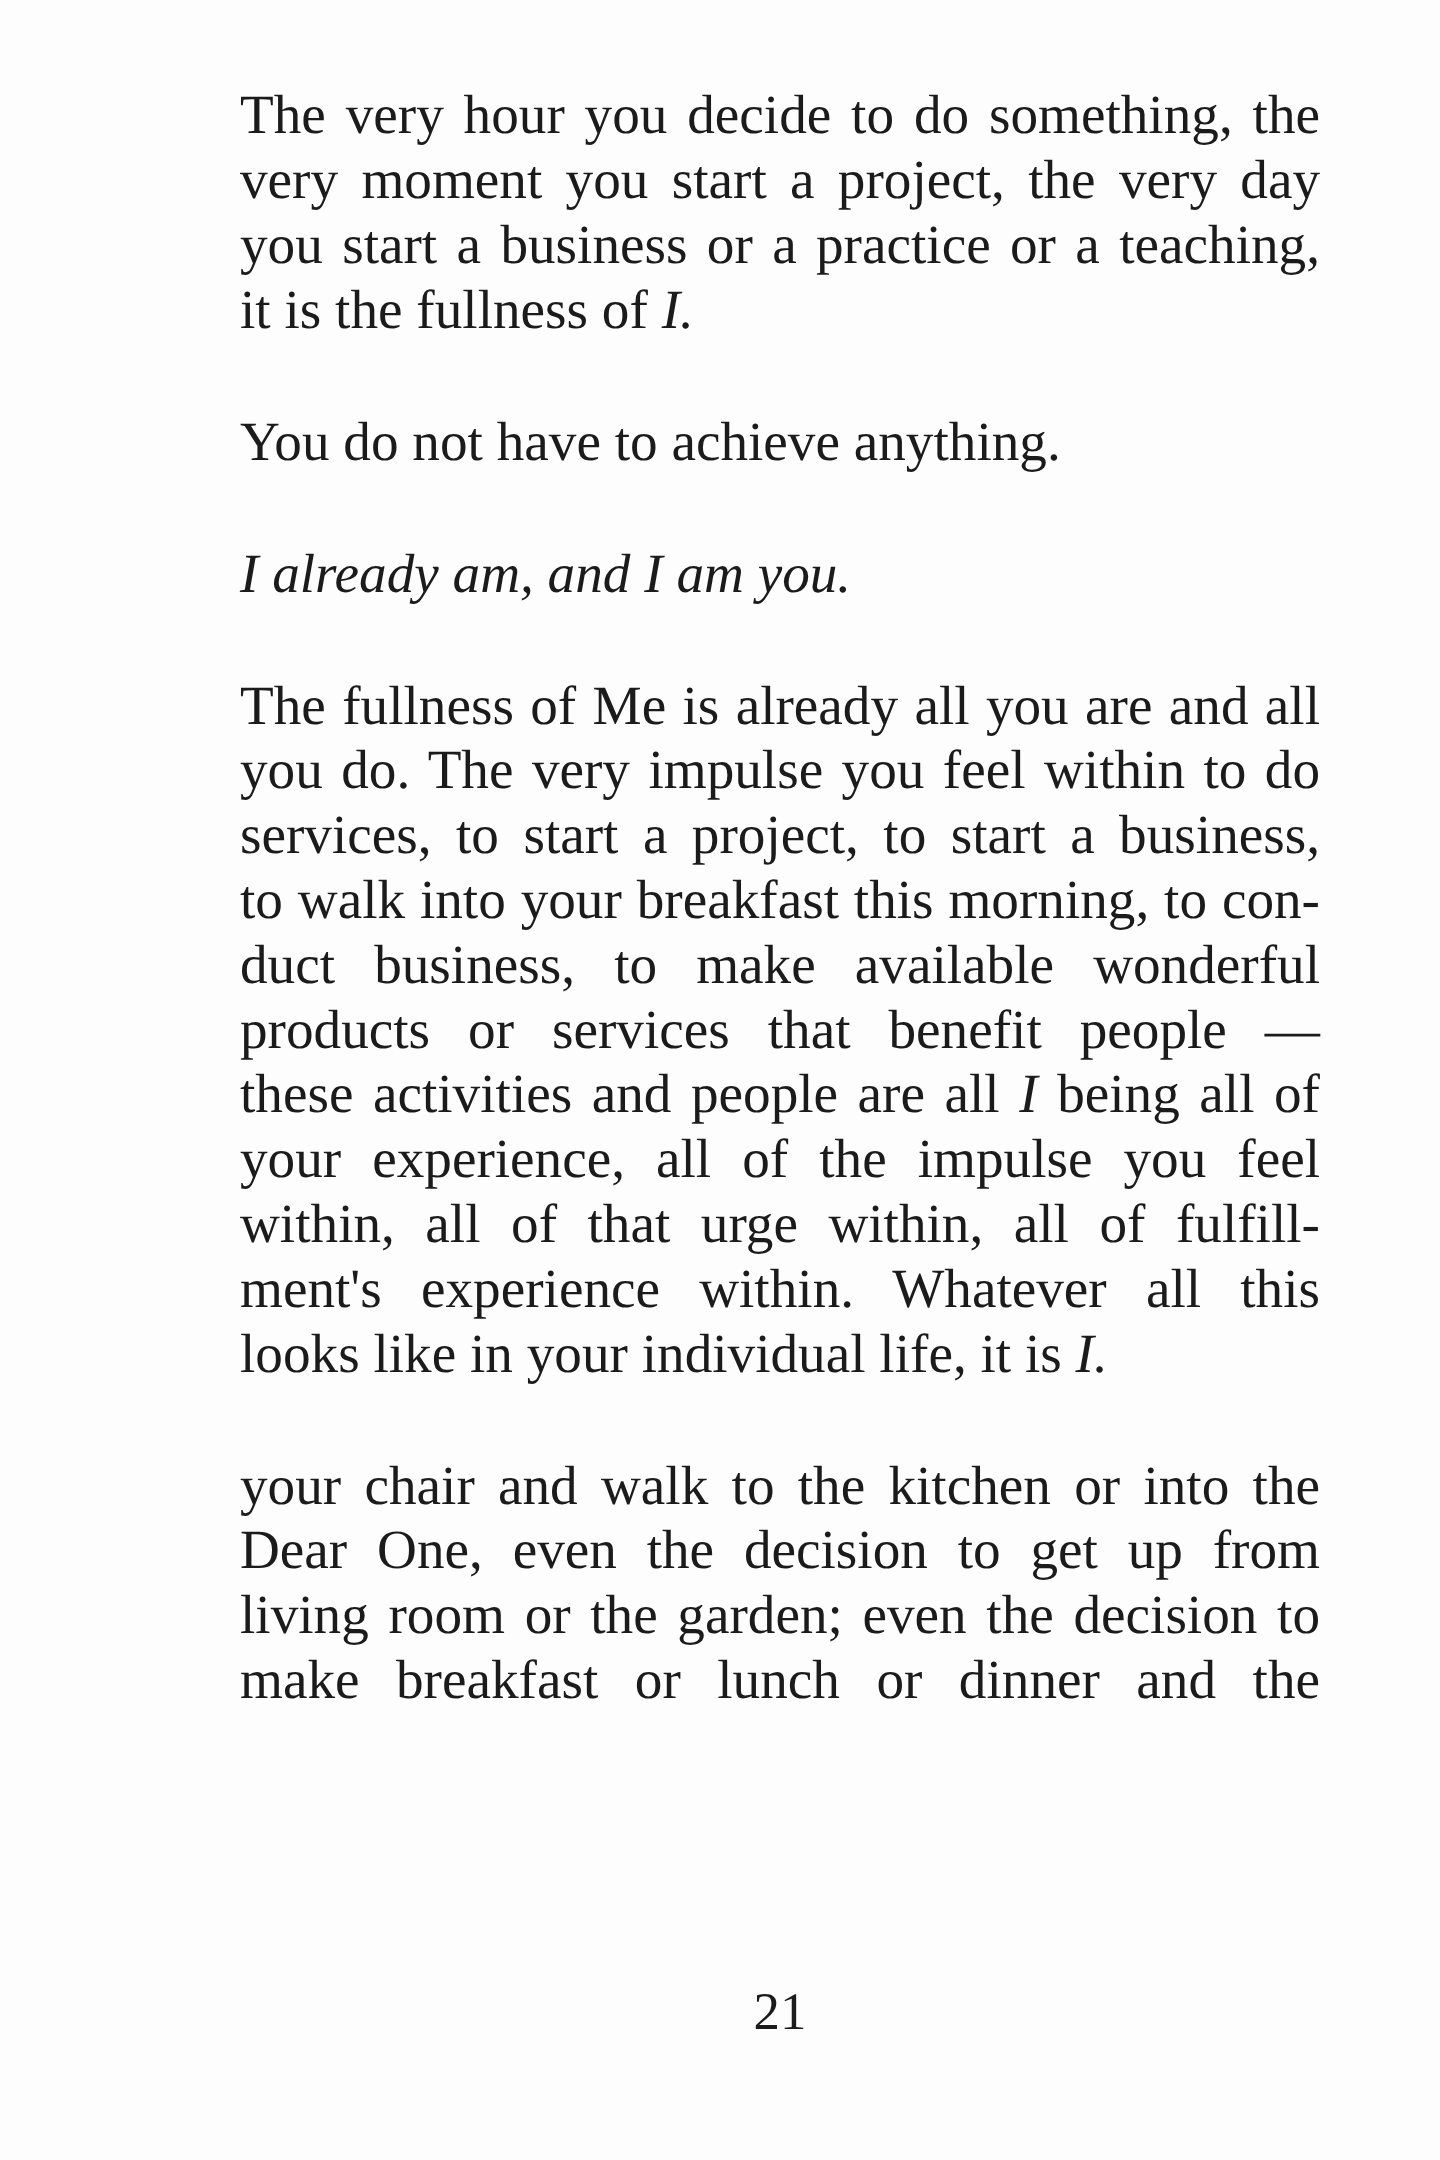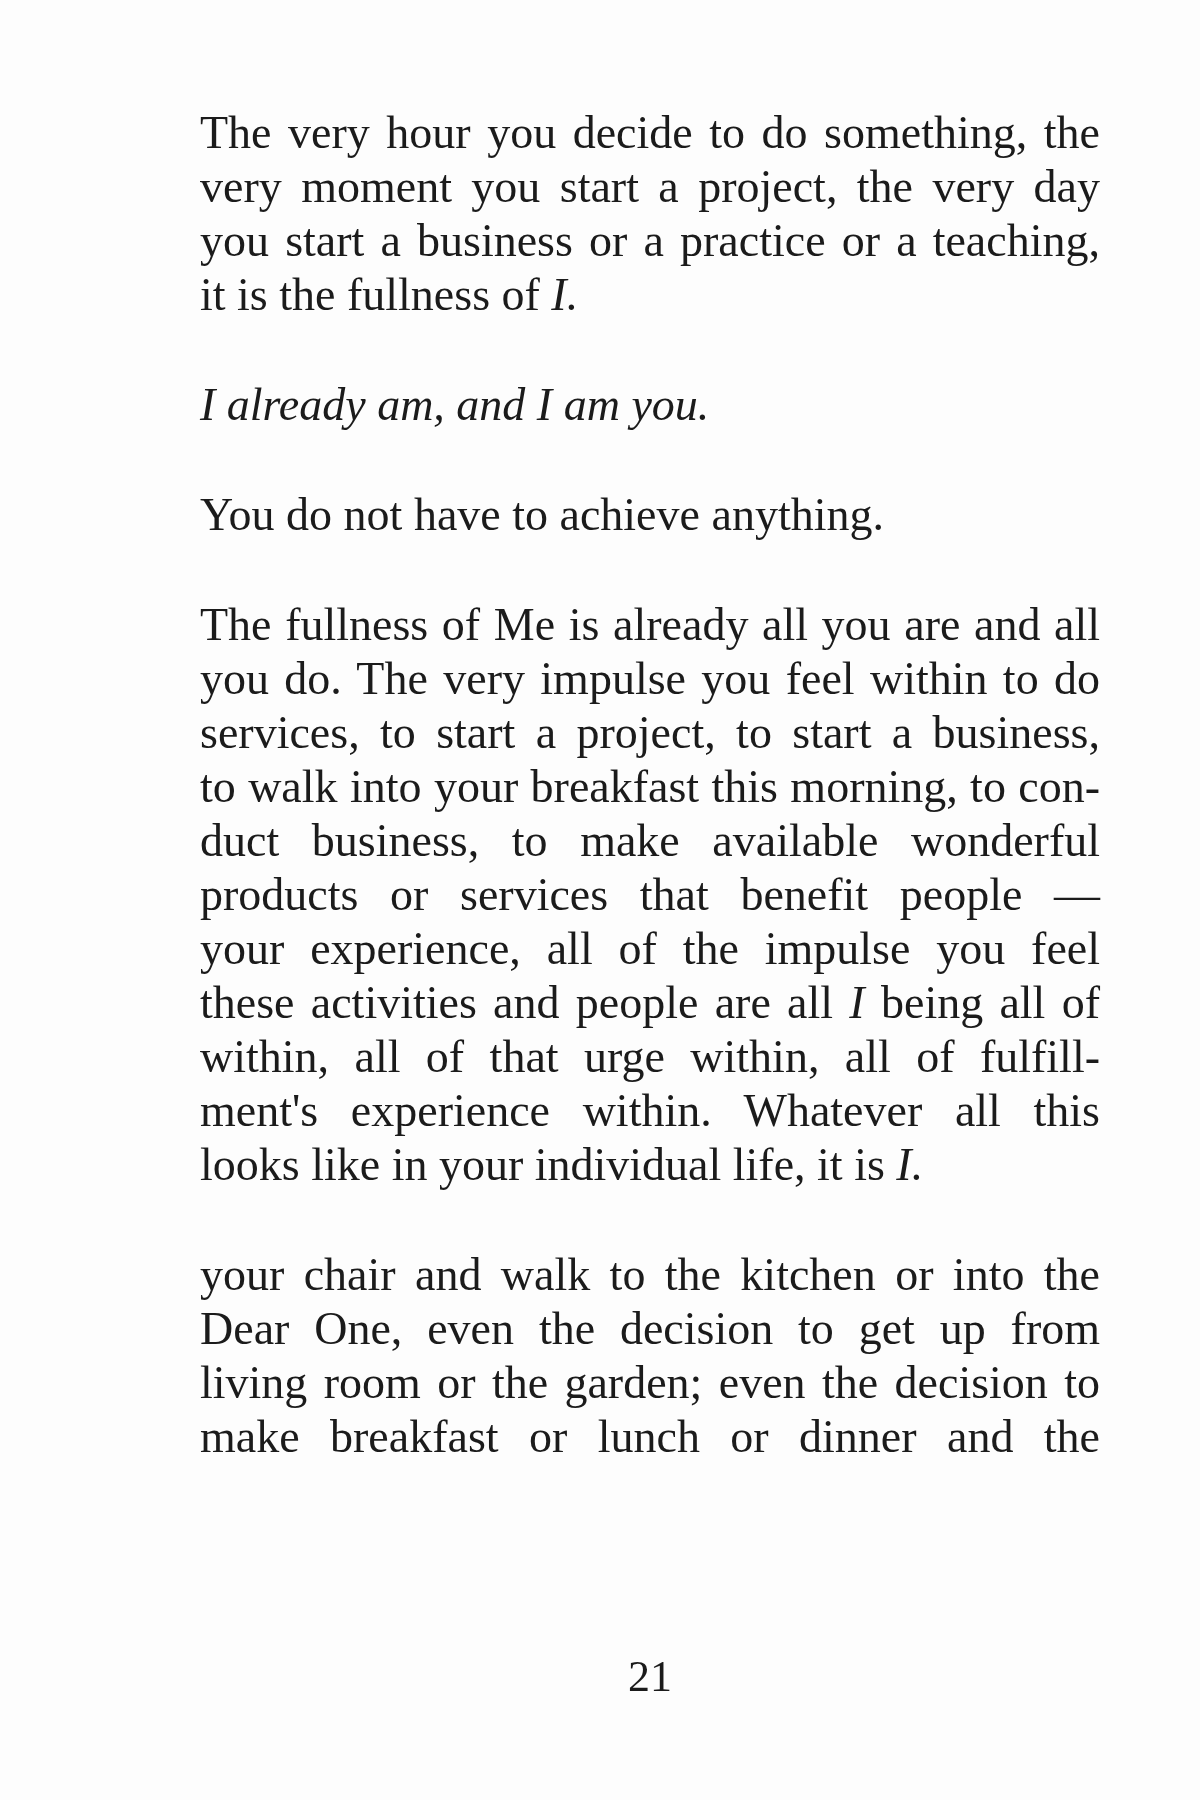--- a/index.html
+++ b/index.html
@@ -14,21 +14,21 @@
     background: #fdfdfd;
     color: #1b1b1b;
     font-family: "Liberation Serif", "DejaVu Serif", serif;
     overflow: hidden;
   }
   .text-block {
     position: absolute;
     left: 200px;
     top: 0;
     width: 900px;
-    padding-top: 106px;
+    padding-top: 69px;
     font-size: 46px;
   }
   .paragraph { margin: 0; }
   .paragraph + .paragraph { margin-top: 56px; }
   .line {
     line-height: 54px;
     white-space: normal;
   }
   .jl {
     text-align: justify;
@@ -50,34 +50,34 @@
 
 <div class="page">
   <main class="text-block" id="text-block">
       <div class="paragraph">
         <div class="line jl"><span>The very hour you decide to do something, the</span></div>
         <div class="line jl"><span>very moment you start a project, the very day</span></div>
         <div class="line jl"><span>you start a business or a practice or a teaching,</span></div>
         <div class="line"><span>it is the fullness of </span><span class="it">I.</span></div>
       </div>
       <div class="paragraph">
-        <div class="line"><span class="it">I already am, and I am you.</span></div>
+        <div class="line"><span>You do not have to achieve anything.</span></div>
       </div>
       <div class="paragraph">
-        <div class="line"><span>You do not have to achieve anything.</span></div>
+        <div class="line"><span class="it">I already am, and I am you.</span></div>
       </div>
       <div class="paragraph">
         <div class="line jl"><span>The fullness of Me is already all you are and all</span></div>
         <div class="line jl"><span>you do. The very impulse you feel within to do</span></div>
         <div class="line jl"><span>services, to start a project, to start a business,</span></div>
         <div class="line jl"><span>to walk into your breakfast this morning, to con-</span></div>
         <div class="line jl"><span>duct business, to make available wonderful</span></div>
         <div class="line jl"><span>products or services that benefit people —</span></div>
+        <div class="line jl"><span>these activities and people are all </span><span class="it">I</span><span> being all of</span></div>
         <div class="line jl"><span>your experience, all of the impulse you feel</span></div>
-        <div class="line jl"><span>these activities and people are all </span><span class="it">I</span><span> being all of</span></div>
         <div class="line jl"><span>within, all of that urge within, all of fulfill-</span></div>
         <div class="line jl"><span>ment's experience within. Whatever all this</span></div>
         <div class="line"><span>looks like in your individual life, it is </span><span class="it">I.</span></div>
       </div>
       <div class="paragraph">
         <div class="line jl"><span>your chair and walk to the kitchen or into the</span></div>
         <div class="line jl"><span>Dear One, even the decision to get up from</span></div>
         <div class="line jl"><span>living room or the garden; even the decision to</span></div>
         <div class="line jl"><span>make breakfast or lunch or dinner and the</span></div>
       </div>

